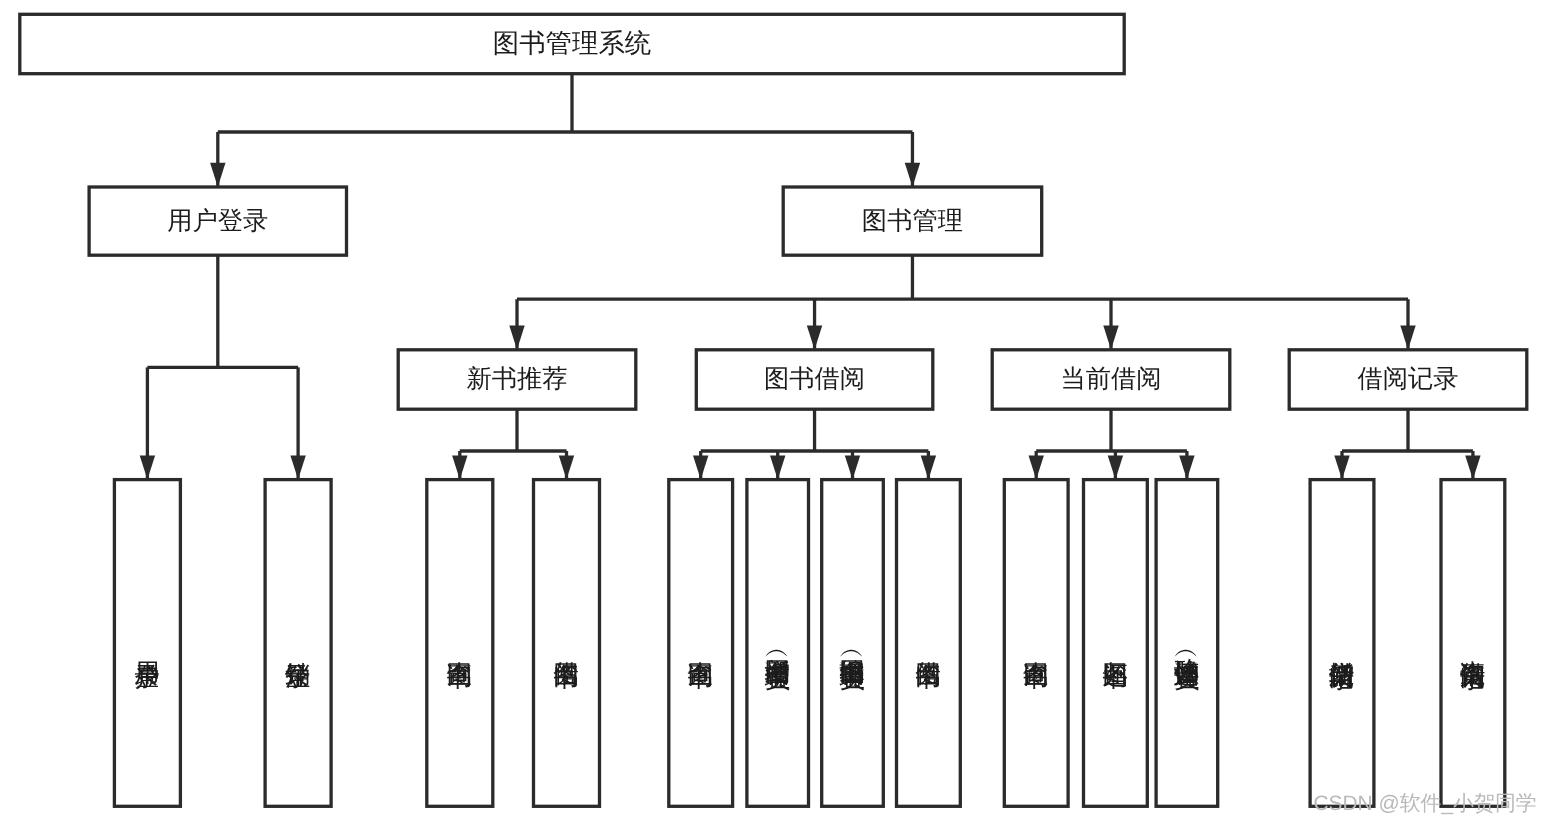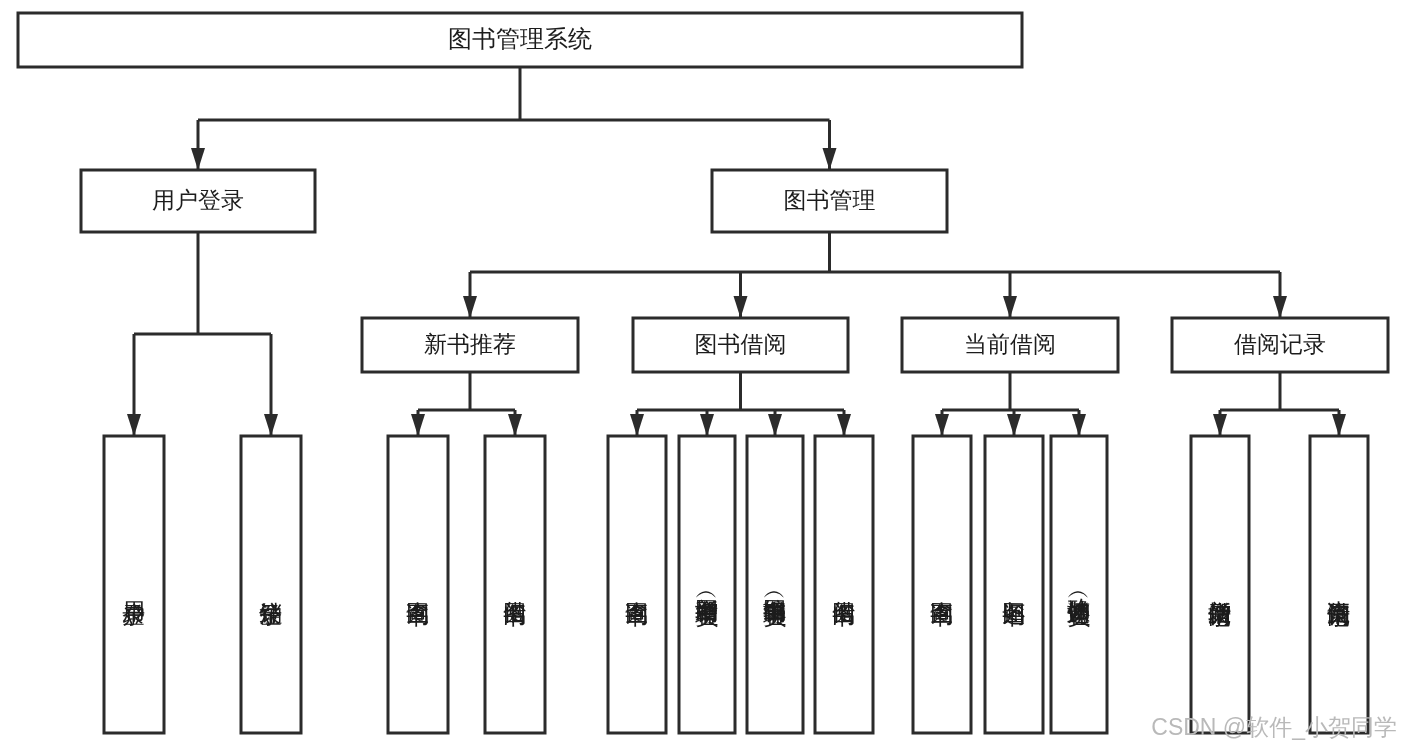--- a/index.html
+++ b/index.html
@@ -68,21 +68,21 @@
     color: #1c1c1c;
     letter-spacing: 1px;
     white-space: nowrap;
     pointer-events: none;
   }
   .watermark {
     position: absolute;
     right: 8px;
     bottom: 4px;
     font-family: "Liberation Sans", "DejaVu Sans", sans-serif;
-    font-size: 23px;
+    font-size: 19px;
     color: #b9b9b9;
     white-space: nowrap;
     user-select: none;
   }
 </style>
 </head>
 <body>
 
 <div id="diagram-root">
   <svg class="flow" id="flow-svg" viewBox="0 0 1405 747" xmlns="http://www.w3.org/2000/svg">

